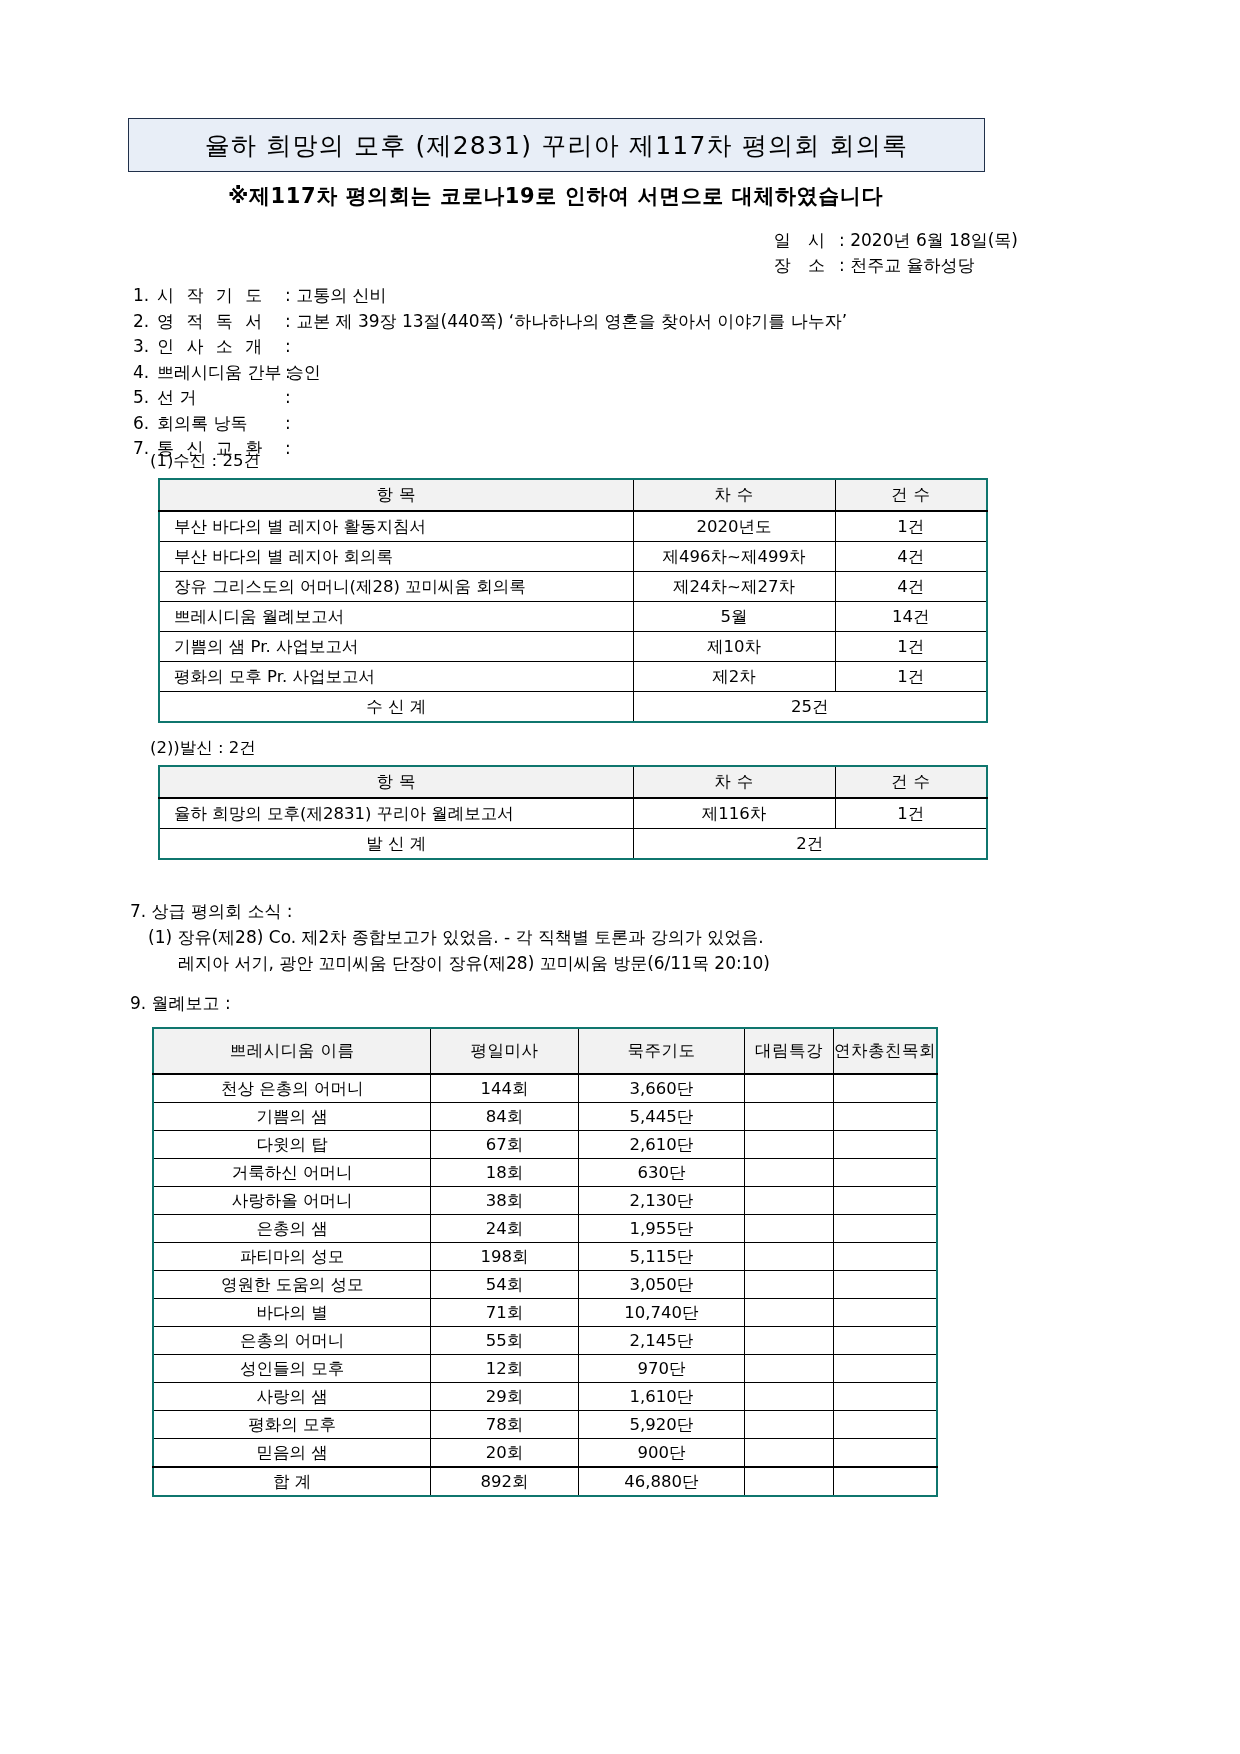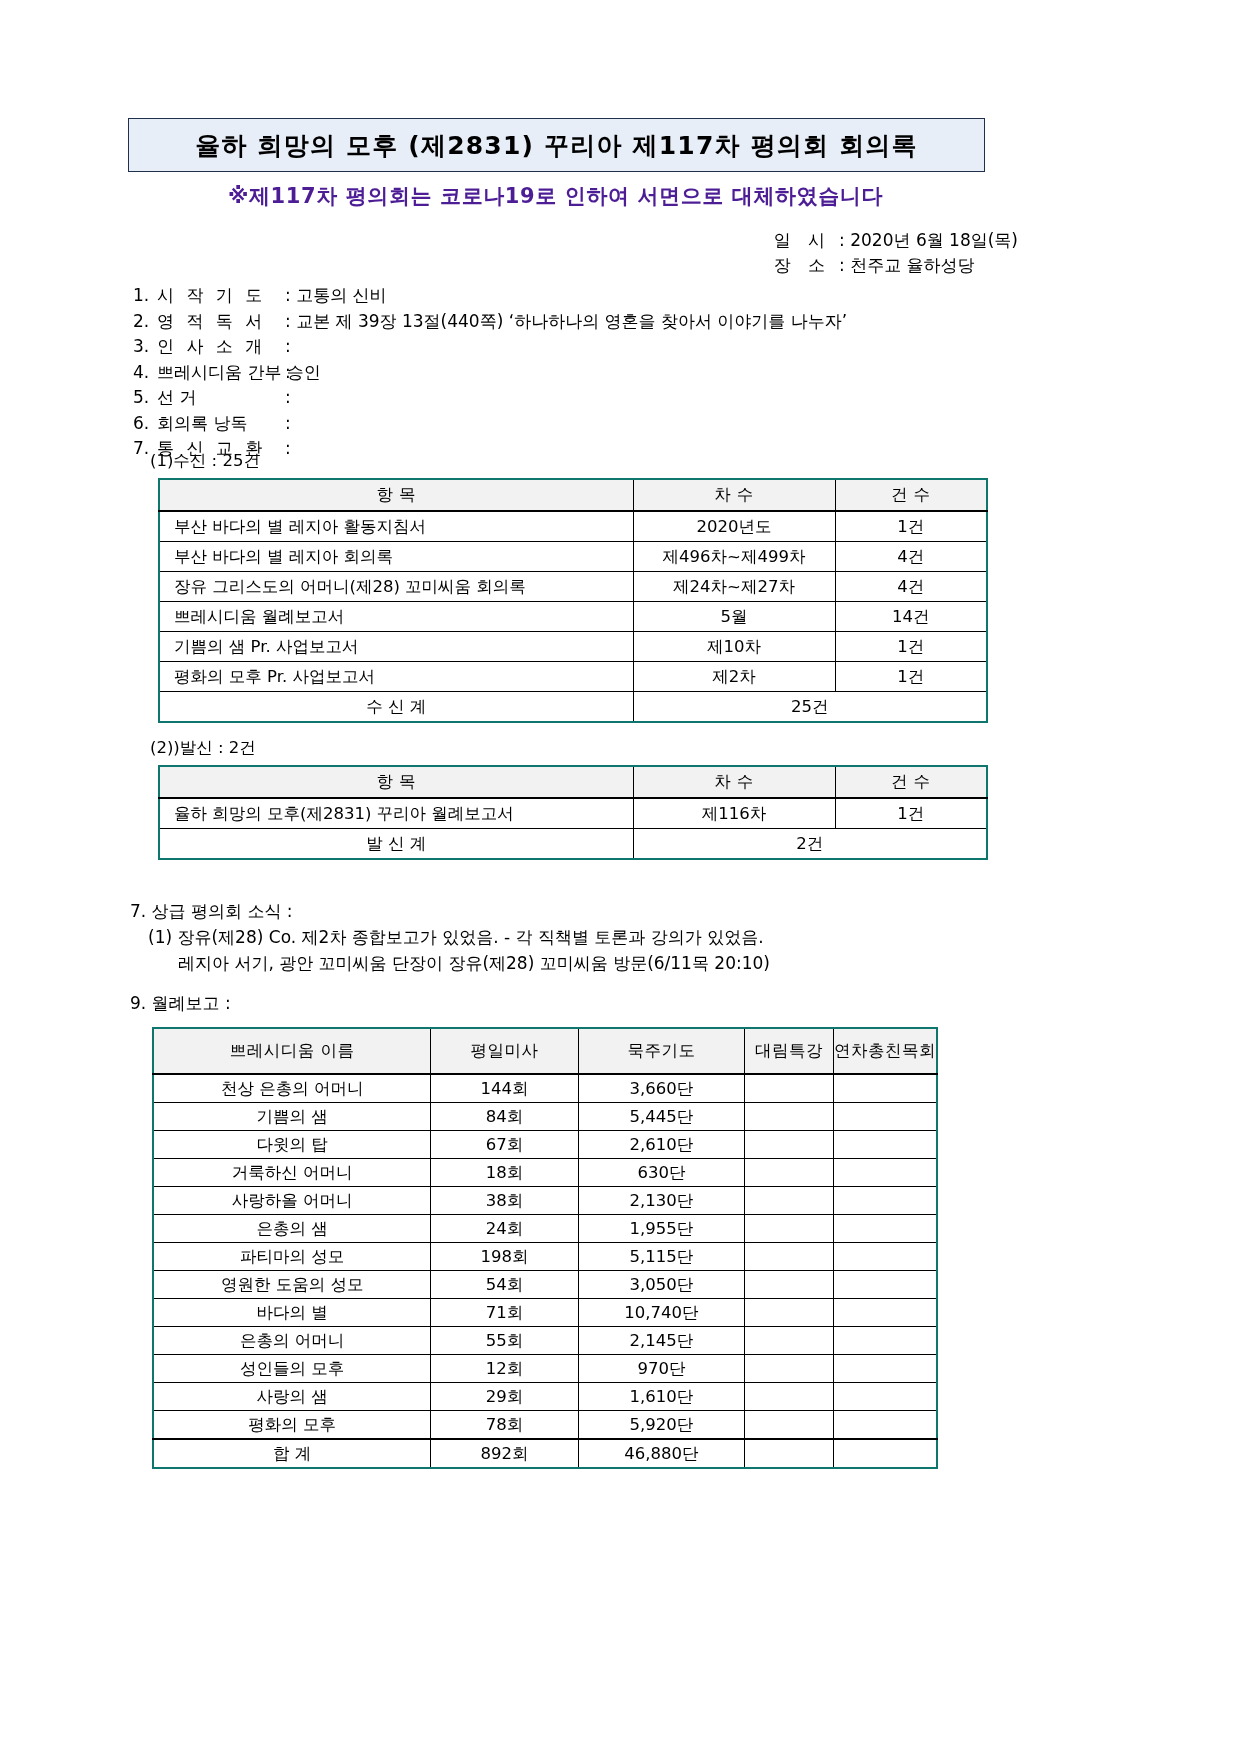--- a/index.html
+++ b/index.html
@@ -33,35 +33,35 @@
     width: 855px;
     height: 52px;
     border: 1px solid #20304a;
     background: #e8eef7;
     display: flex;
     align-items: center;
     justify-content: center;
   }
   .title-text {
     font-size: 25px;
-    font-weight: bold;
+    font-weight: normal;
     letter-spacing: 1.2px;
     color: #000000;
     white-space: nowrap;
     font-family: "DejaVu Sans", sans-serif;
   }
 
   
   .notice {
     position: absolute;
     left: 128px;
     top: 182px;
     width: 855px;
     text-align: center;
-    color: #4c1d95;
+    color: #000000;
     font-size: 21px;
     font-weight: bold;
     letter-spacing: 0.6px;
     white-space: nowrap;
   }
 
   
   .meta {
     position: absolute;
     right: 222px;
@@ -430,20 +430,27 @@
         <td class="c"></td>
         <td class="c"></td>
       </tr>
       <tr>
         <td class="c">평화의 모후</td>
         <td class="c">78회</td>
         <td class="c">5,920단</td>
         <td class="c"></td>
         <td class="c"></td>
       </tr>
+      <tr>
+        <td class="c">믿음의 샘</td>
+        <td class="c">20회</td>
+        <td class="c">900단</td>
+        <td class="c"></td>
+        <td class="c"></td>
+      </tr>
       <tr class="total">
         <td class="c">합     계</td>
         <td class="c">892회</td>
         <td class="c">46,880단</td>
         <td class="c"></td>
         <td class="c"></td>
       </tr>
     </tbody>
   </table>
 

